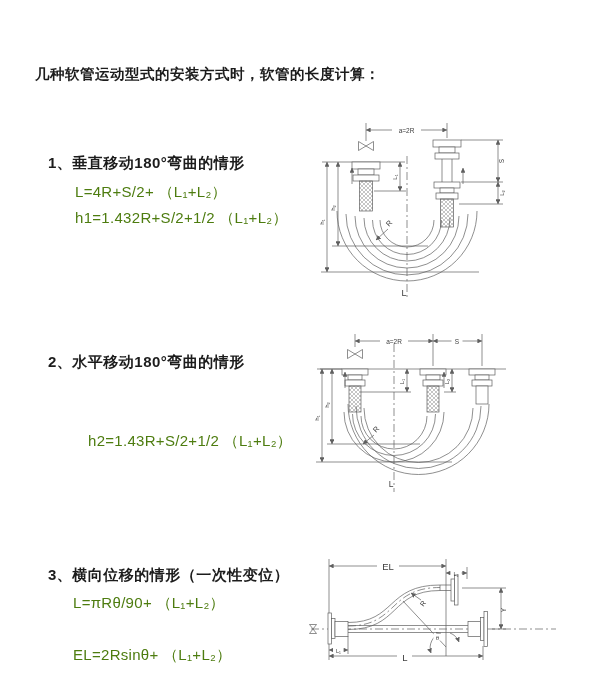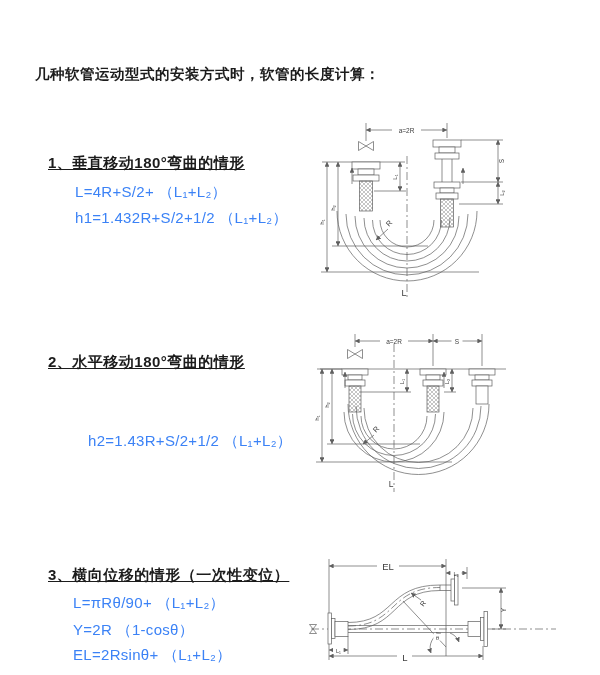--- a/index.html
+++ b/index.html
@@ -1,40 +1,39 @@
 <!DOCTYPE html>
 <html><head>
 <meta charset="utf-8">
 <style>
   html,body{margin:0;padding:0;background:#fff;}
   .page{position:relative;width:600px;height:675px;background:#ffffff;overflow:hidden;
         font-family:"Liberation Sans","DejaVu Sans",sans-serif;color:#1c1c1c;margin-top:44px;}
   .title{position:absolute;left:35px;top:21px;font-size:14.5px;font-weight:bold;letter-spacing:0.5px;}
-  .sec-heading{position:absolute;font-size:15px;font-weight:bold;letter-spacing:0.5px;text-decoration:underline;}
-  .formula{position:absolute;font-size:15px;font-weight:400;letter-spacing:0.3px;color:#3b82f6;}
+  .sec-heading{position:absolute;font-size:15px;font-weight:bold;letter-spacing:0.5px;}
+  .formula{position:absolute;font-size:15px;font-weight:400;letter-spacing:0.3px;color:#4d7c0f;}
   .diag{position:absolute;}
   svg text{font-family:"Liberation Sans","DejaVu Sans",sans-serif;fill:#3d3d3d;stroke:none;}
 </style>
 </head>
 <body>
 
 <div class="page">
 
   <div class="title">几种软管运动型式的安装方式时，软管的长度计算：</div>
 
   <div class="sec-heading" style="left:48px;top:110px">1、垂直移动180°弯曲的情形</div>
   <div class="formula" style="left:75px;top:139px">L=4R+S/2+ （L₁+L₂）</div>
   <div class="formula" style="left:75px;top:165px">h1=1.432R+S/2+1/2 （L₁+L₂）</div>
 
   <div class="sec-heading" style="left:48px;top:309px">2、水平移动180°弯曲的情形</div>
   <div class="formula" style="left:88px;top:388px">h2=1.43R+S/2+1/2 （L₁+L₂）</div>
 
   <div class="sec-heading" style="left:48px;top:522px">3、横向位移的情形（一次性变位）</div>
   <div class="formula" style="left:73px;top:550px">L=πRθ/90+ （L₁+L₂）</div>
-  <div class="formula" style="left:73px;top:577px">Y=2R （1-cosθ）</div>
   <div class="formula" style="left:73px;top:602px">EL=2Rsinθ+ （L₁+L₂）</div>
 
   <svg class="diag" style="left:313px;top:72px" width="282" height="198" viewBox="313 72 282 198">
     <defs>
       <marker id="a1" viewBox="0 0 10 10" refX="9.5" refY="5" markerWidth="7" markerHeight="7" orient="auto-start-reverse">
         <path d="M0,0 L10,5 L0,10 Z" fill="#5f5f5f"></path>
       </marker>
       <pattern id="p1" width="4" height="4" patternUnits="userSpaceOnUse">
         <path d="M0,4 L4,0 M0,0 L4,4" stroke="#8b8b8b" stroke-width="0.5"></path>
       </pattern>

